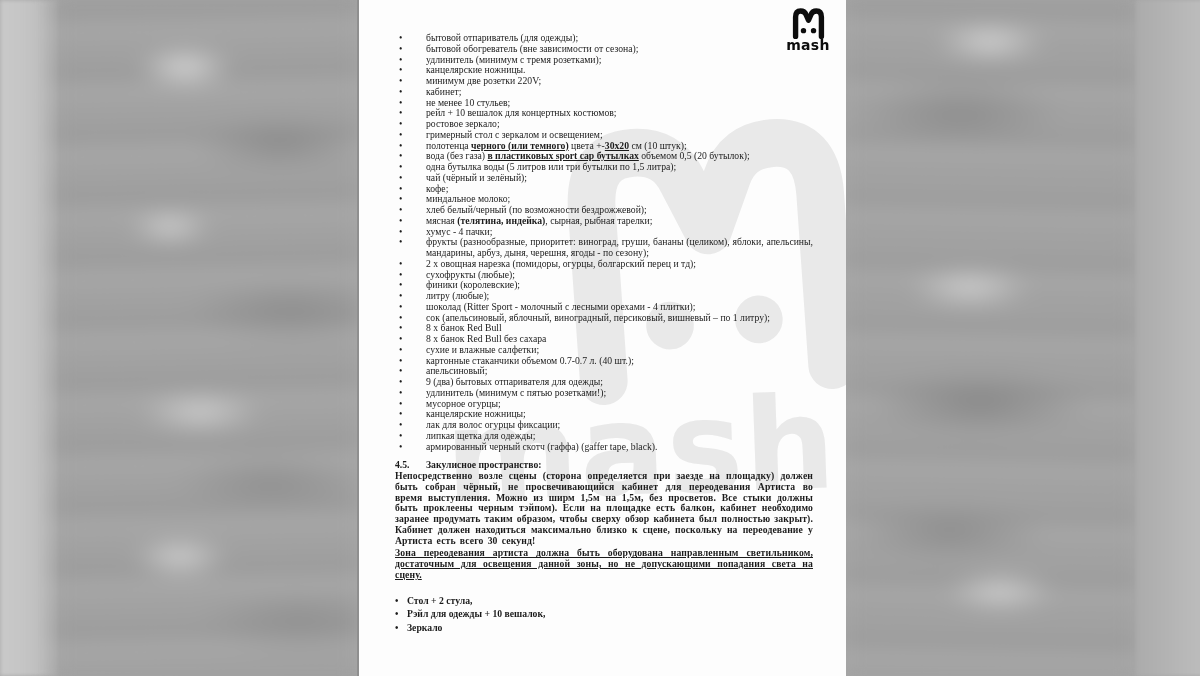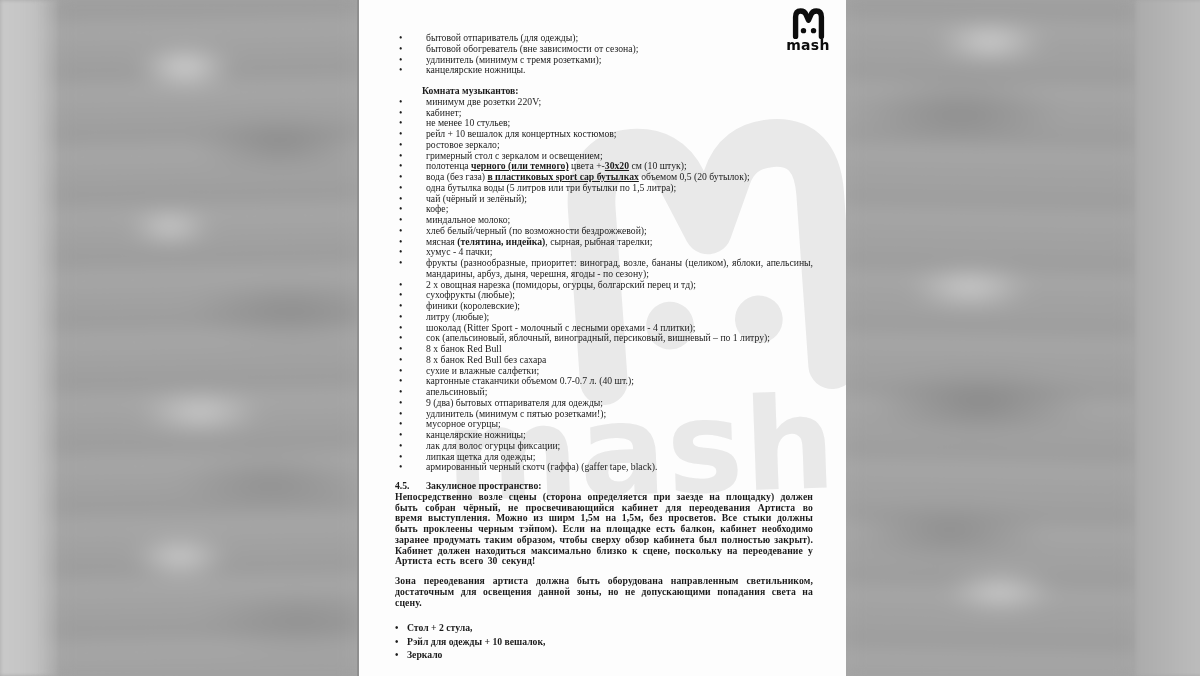--- a/index.html
+++ b/index.html
@@ -58,21 +58,21 @@
     padding:33px 33px 0 36px;font-size:9.7px;line-height:10.75px;color:#1b1b1b;}
   .li{display:flex;}
   .li .dot{width:27px;flex:none;padding-left:4px;}
   .li .tx{flex:1;text-align:justify;}
   .b{font-weight:bold;}
   .u{text-decoration:underline;font-weight:bold;}
   .heading{font-weight:bold;margin:10px 0 0 27px;}
   .sec{margin-top:8px;font-weight:bold;}
   .sec .num{display:inline-block;width:31px;}
   .para{font-weight:bold;text-align:justify;word-spacing:1.6px;letter-spacing:.12px;margin:0;}
-  .para2{margin-top:9px;}
+  .para2{margin-top:2px;text-decoration:underline;}
   .bbul{margin-top:13px;font-weight:bold;}
   .bbul .li{line-height:13.5px;}
   .bbul .li .dot{width:12px;padding-left:0;}
 </style>
 </head>
 <body>
 
 <div class="bg">
   <div class="strip-left"></div>
   <div class="bgcol left"></div>
@@ -116,21 +116,20 @@
         <div class="li">
           <span class="dot">•</span>
           <div class="tx">удлинитель (минимум с тремя розетками);</div>
         </div>
         <div class="li">
           <span class="dot">•</span>
           <div class="tx">канцелярские ножницы.</div>
         </div>
       </div>
 
-    <div class="heading">Комната музыкантов:</div>
 
     <div>
         <div class="li">
           <span class="dot">•</span>
           <div class="tx">минимум две розетки 220V;</div>
         </div>
         <div class="li">
           <span class="dot">•</span>
           <div class="tx">кабинет;</div>
         </div>
@@ -181,21 +180,21 @@
         <div class="li">
           <span class="dot">•</span>
           <div class="tx"><span>мясная </span><span class="b">(телятина, индейка)</span><span>, сырная, рыбная тарелки;</span></div>
         </div>
         <div class="li">
           <span class="dot">•</span>
           <div class="tx">хумус - 4 пачки;</div>
         </div>
         <div class="li">
           <span class="dot">•</span>
-          <div class="tx">фрукты (разнообразные, приоритет: виноград, возле, бананы (целиком), яблоки, апельсины, мандарины, арбуз, дыня, черешня, ягоды - по сезону);</div>
+          <div class="tx">фрукты (разнообразные, приоритет: виноград, груши, бананы (целиком), яблоки, апельсины, мандарины, арбуз, дыня, черешня, ягоды - по сезону);</div>
         </div>
         <div class="li">
           <span class="dot">•</span>
           <div class="tx">2 х овощная нарезка (помидоры, огурцы, болгарский перец и тд);</div>
         </div>
         <div class="li">
           <span class="dot">•</span>
           <div class="tx">сухофрукты (любые);</div>
         </div>
         <div class="li">

